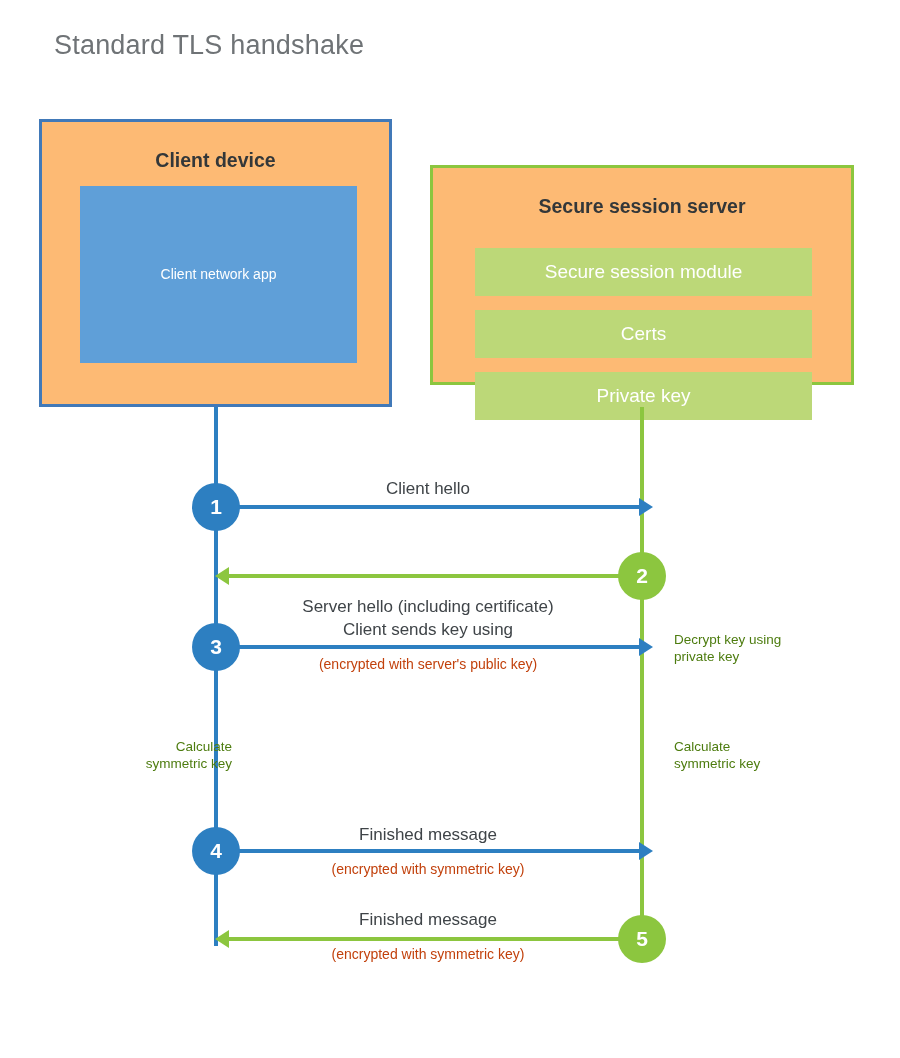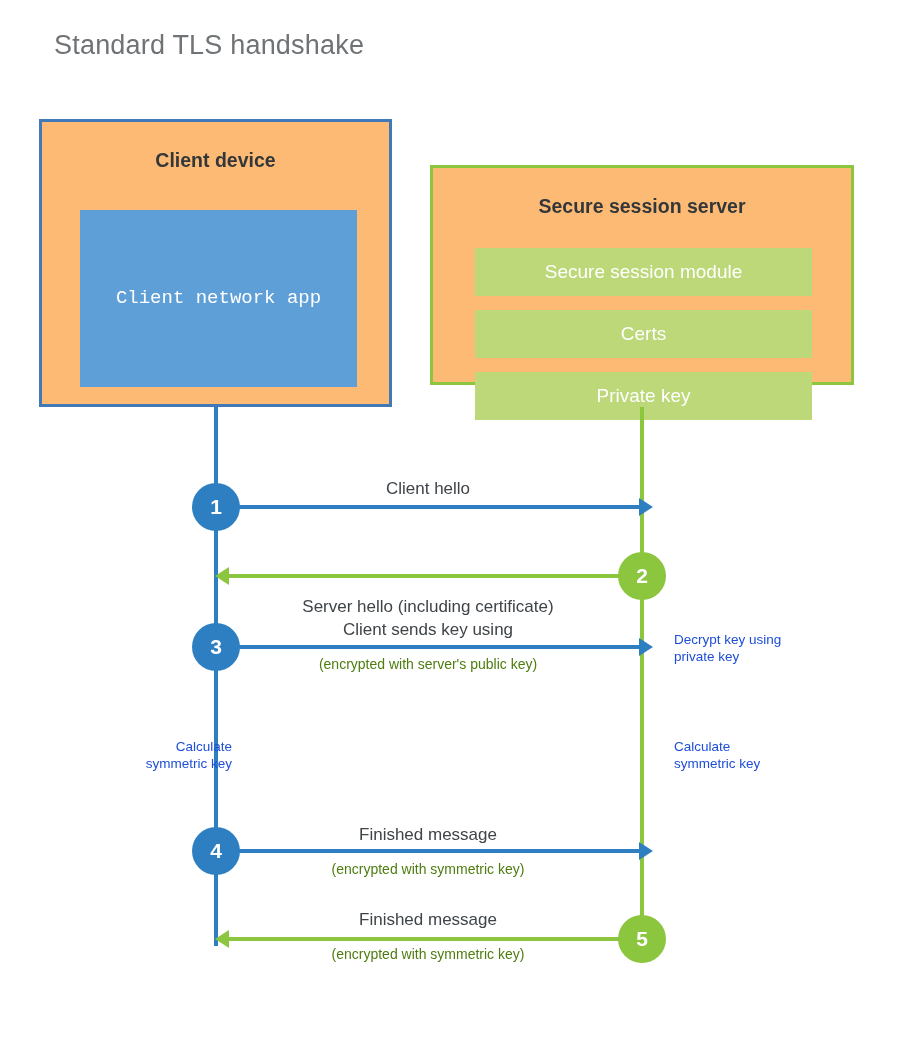--- a/index.html
+++ b/index.html
@@ -60,35 +60,34 @@
     text-align: center;
     font-size: 19.5px;
     font-weight: bold;
     color: #333739;
   }
 
   
   #client-app-block {
     position: absolute;
     left: 38px;
-    top: 88px;
+    top: 64px;
     width: 277px;
     height: 177px;
     background: #5f9fd8;
     color: #ffffff;
-    font-size: 19px;
+    font-size: 14px;
     font-weight: 400;
     display: flex;
     align-items: center;
     justify-content: center;
     text-align: center;
     line-height: 1.35;
     padding: 0 14px;
     box-sizing: border-box;
-    font-family: Liberation Mono, monospace;
   }
   .server-block {
     position: absolute;
     left: 42px;
     width: 337px;
     height: 48px;
     background: #bcd878;
     color: #ffffff;
     font-size: 19px;
     display: flex;
@@ -174,39 +173,39 @@
     position: absolute;
     font-size: 17px;
     color: #3f4448;
     text-align: left;
     white-space: nowrap;
     transform: translateX(-50%);
   }
   .arrow-sublabel {
     position: absolute;
     font-size: 14px;
-    color: #4d7c0f;
+    color: #c2410c;
     text-align: right;
     white-space: nowrap;
     transform: translateX(-50%);
   }
   #label-1 { left: 428px; top: 479px; }
   #label-2 { left: 428px; top: 550px; margin-top: 47px; }
   #label-3 { left: 428px; top: 620px; }
   #sublabel-3 { left: 428px; top: 656px; }
   #label-4 { left: 428px; top: 825px; }
   #sublabel-4 { left: 428px; top: 861px; }
   #label-5 { left: 428px; top: 910px; }
   #sublabel-5 { left: 428px; top: 946px; }
 
   
   .annotation {
     position: absolute;
     font-size: 13.5px;
-    color: #1d4ed8;
+    color: #4d7c0f;
     line-height: 1.28;
     white-space: pre-line;
   }
   #annotation-decrypt {
     left: 674px;
     top: 631px;
     text-align: left;
   }
   #annotation-client-sym {
     right: 668px;

